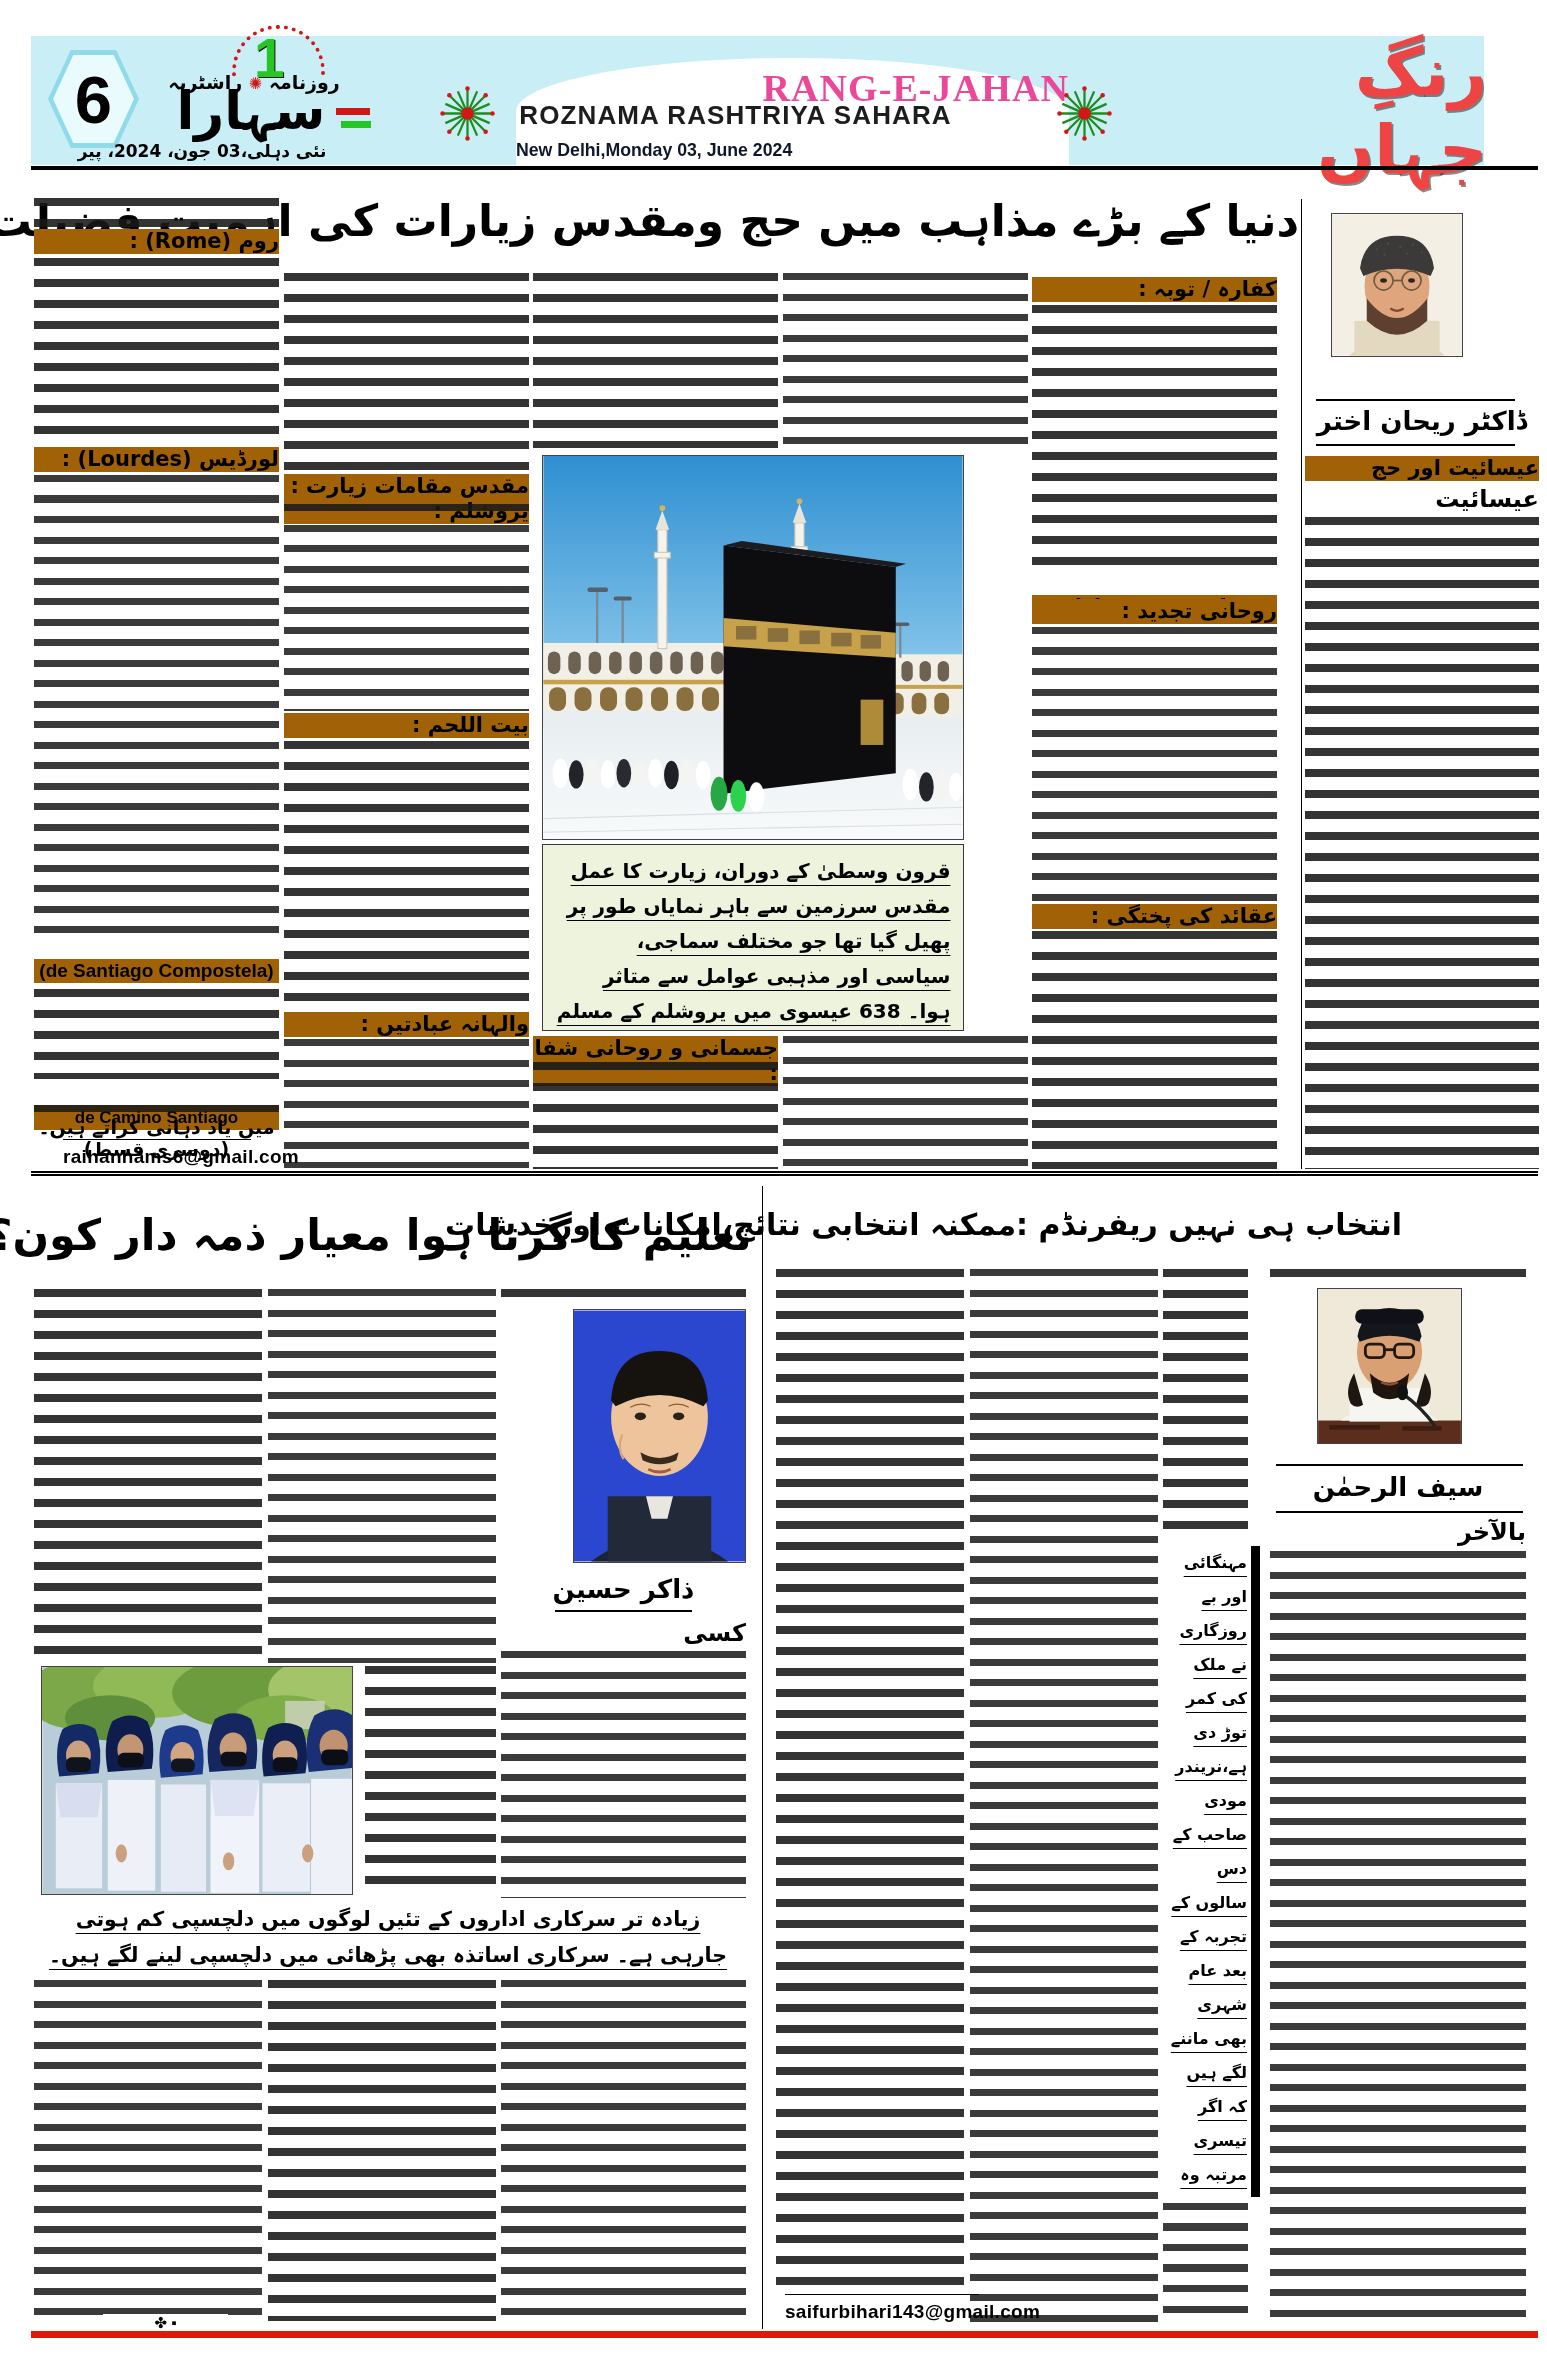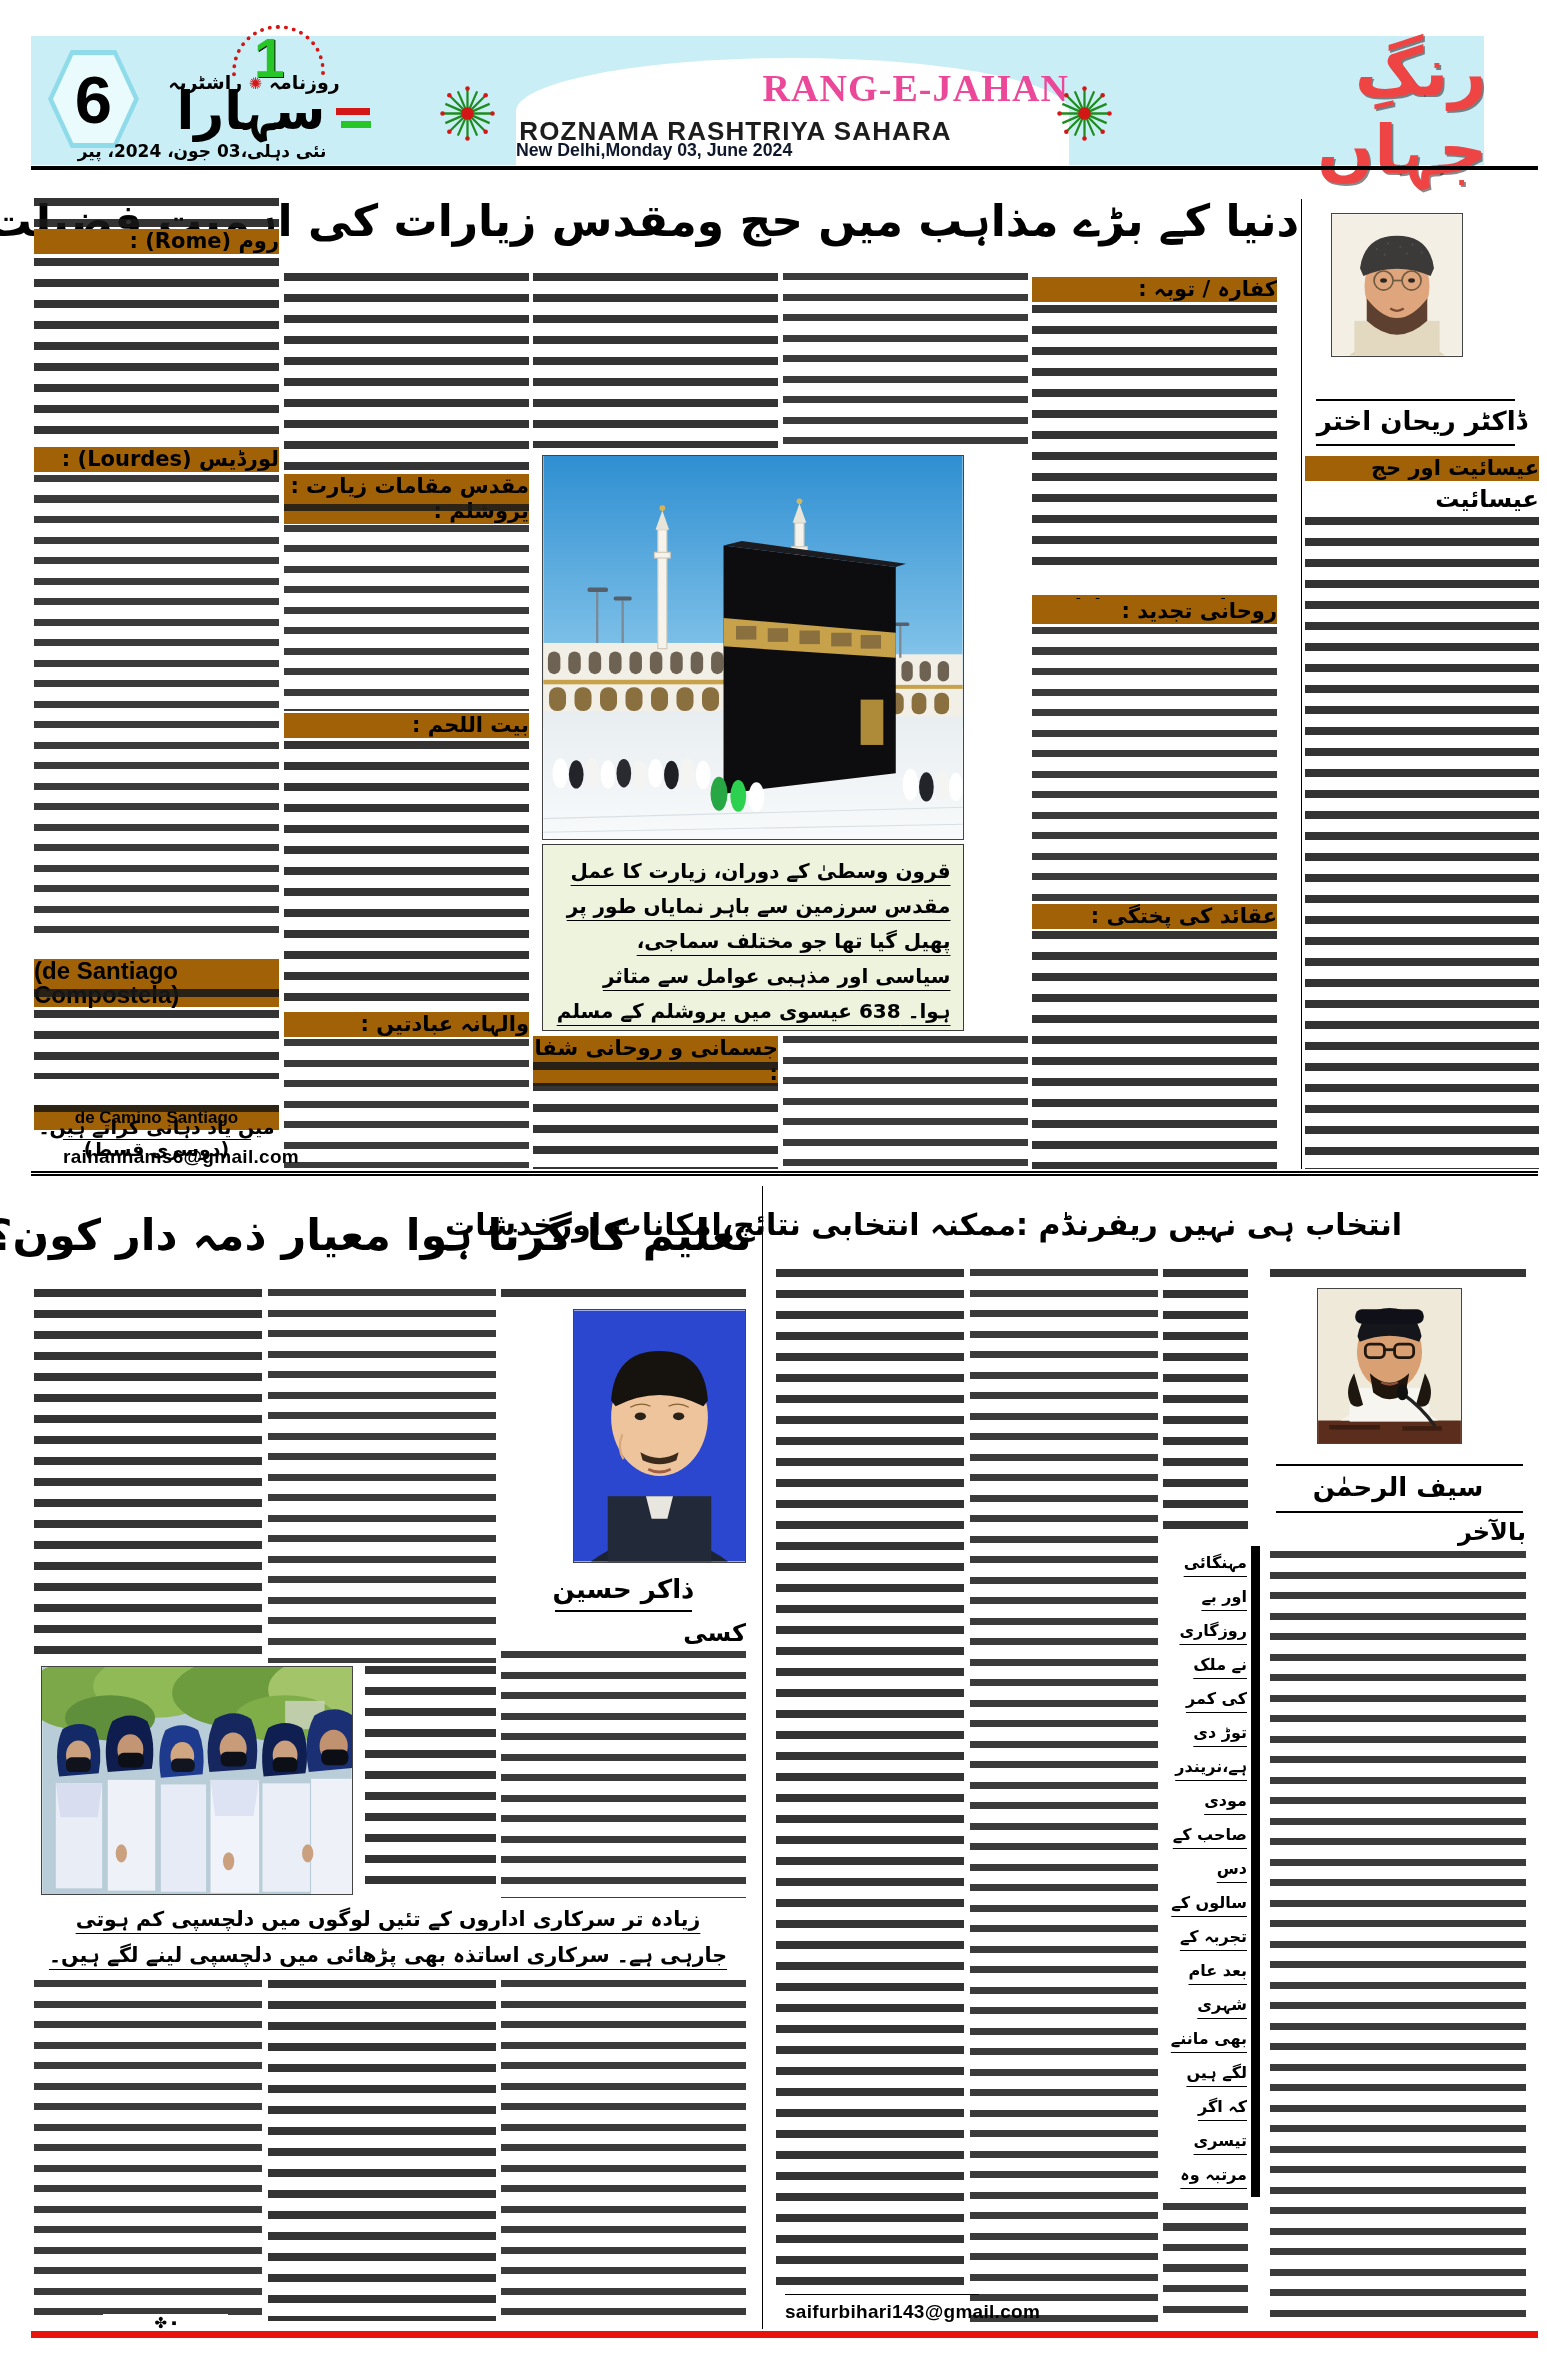--- a/index.html
+++ b/index.html
@@ -45,21 +45,21 @@
   <span style="color:#d31616;font-size:16px;">✺</span>
   <span>راشٹریہ</span>
 </div>
 <div class="abs urdu" style="left:154px;top:81px;width:194px;text-align:center;font-weight:700;font-size:52px;">سہارا</div>
 <div class="abs" style="left:336px;top:108px;width:34px;height:7.4px;background:#d31616;"></div>
 <div class="abs" style="left:341px;top:121px;width:30px;height:7.4px;background:#25c625;"></div>
 <div class="abs urdu" style="left:48px;top:141px;width:308px;text-align:center;font-weight:700;font-size:17px;">نئی دہلی،03 جون، 2024، پیر</div>
 
 <div class="abs" style="left:516px;top:58px;width:553px;height:107px;background:#fff;border-radius:100% 100% 0 0;"></div>
 <div class="abs" style="left:516px;top:66px;width:553px;text-align:right;font:700 38px 'Liberation Serif',serif;color:#ec4899;letter-spacing:1.1px;">RANG-E-JAHAN</div>
-<div class="abs" style="left:516px;top:116px;width:439px;text-align:center;font:600 26px 'Liberation Sans',sans-serif;color:#1d1d1d;letter-spacing:1.1px;">ROZNAMA RASHTRIYA SAHARA</div>
+<div class="abs" style="left:516px;top:100px;width:439px;text-align:center;font:600 26px 'Liberation Sans',sans-serif;color:#1d1d1d;letter-spacing:1.1px;">ROZNAMA RASHTRIYA SAHARA</div>
 <div class="abs" style="left:516px;top:140px;width:553px;font:700 17.7px 'Liberation Sans',sans-serif;color:#0f172a;">New Delhi,Monday 03, June 2024</div>
 
 <svg class="abs" style="left:438px;top:84px;" width="59" height="59" viewBox="0 0 104 104">
   <g stroke="#1e8c1e" stroke-width="4">
     <line x1="52" y1="10" x2="52" y2="94"></line>
       <line x1="10" y1="52" x2="94" y2="52"></line>
     <line x1="22" y1="22" x2="82" y2="82"></line>
       <line x1="82" y1="22" x2="22" y2="82"></line>
     <line x1="35" y1="13" x2="69" y2="91"></line>
       <line x1="69" y1="13" x2="35" y2="91"></line>
@@ -107,21 +107,21 @@
 
 <div class="rule" style="left:31px;top:166px;width:1507px;height:4px;"></div>
 
 <div class="headline urdu" style="left:251px;top:178px;width:1048px;font-size:44px;line-height:85px;">دنیا کے بڑے مذاہب میں حج ومقدس زیارات کی اہمیت فضیلت</div>
 
 <div class="fx" style="left:34px;top:198px;width:245px;height:28.5px;"></div>
 <div class="sub urdu" style="left:34px;top:229px;width:245px;">روم (Rome) : </div>
 <div class="fx" style="left:34px;top:258px;width:245px;height:187px;"></div>
 <div class="sub urdu" style="left:34px;top:447px;width:245px;">لورڈیس (Lourdes) : </div>
 <div class="fx2" style="left:34px;top:475px;width:245px;height:458px;"></div>
-<div class="sub latin subc" style="left:34px;top:935px;width:245px;font-size:24px;line-height:24px;white-space:normal;text-align:left;">(de Santiago Compostela)</div>
+<div class="sub latin subc" style="left:34px;top:935px;width:245px;font-size:19px;line-height:24px;white-space:normal;text-align:center;">(de Santiago Compostela)</div>
 <div class="fx" style="left:34px;top:989px;width:245px;height:90px;"></div>
 <div class="sub latin subc" style="left:34px;top:1081px;width:245px;font-size:17px;text-align:center;">de Camino Santiago</div>
 <div class="fx2" style="left:34px;top:1105px;width:245px;height:9px;"></div>
 <div class="abs urdu" style="left:34px;top:1116px;width:245px;font-weight:600;font-size:19px;text-align:center;">میں یاد دہانی کراتے ہیں۔ (دوسری قسط)</div>
 <div class="email urdu" style="left:63px;top:1139px;width:188px;direction:ltr;">raihanhams6@gmail.com</div>
 
 <div class="fx" style="left:284px;top:273px;width:245px;height:198px;"></div>
 <div class="sub urdu" style="left:284px;top:474px;width:245px;">مقدس مقامات زیارت : یروشلم :</div>
 <div class="fx2" style="left:284px;top:504px;width:245px;height:207px;"></div>
 <div class="sub urdu" style="left:284px;top:713px;width:245px;">بیت اللحم : </div>

